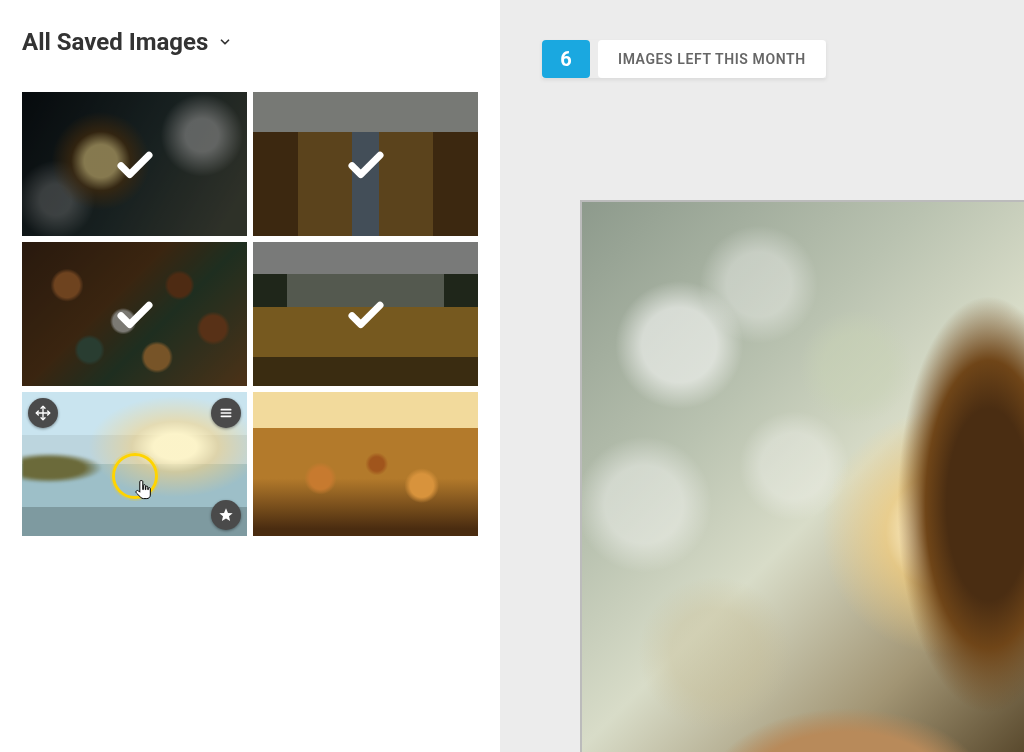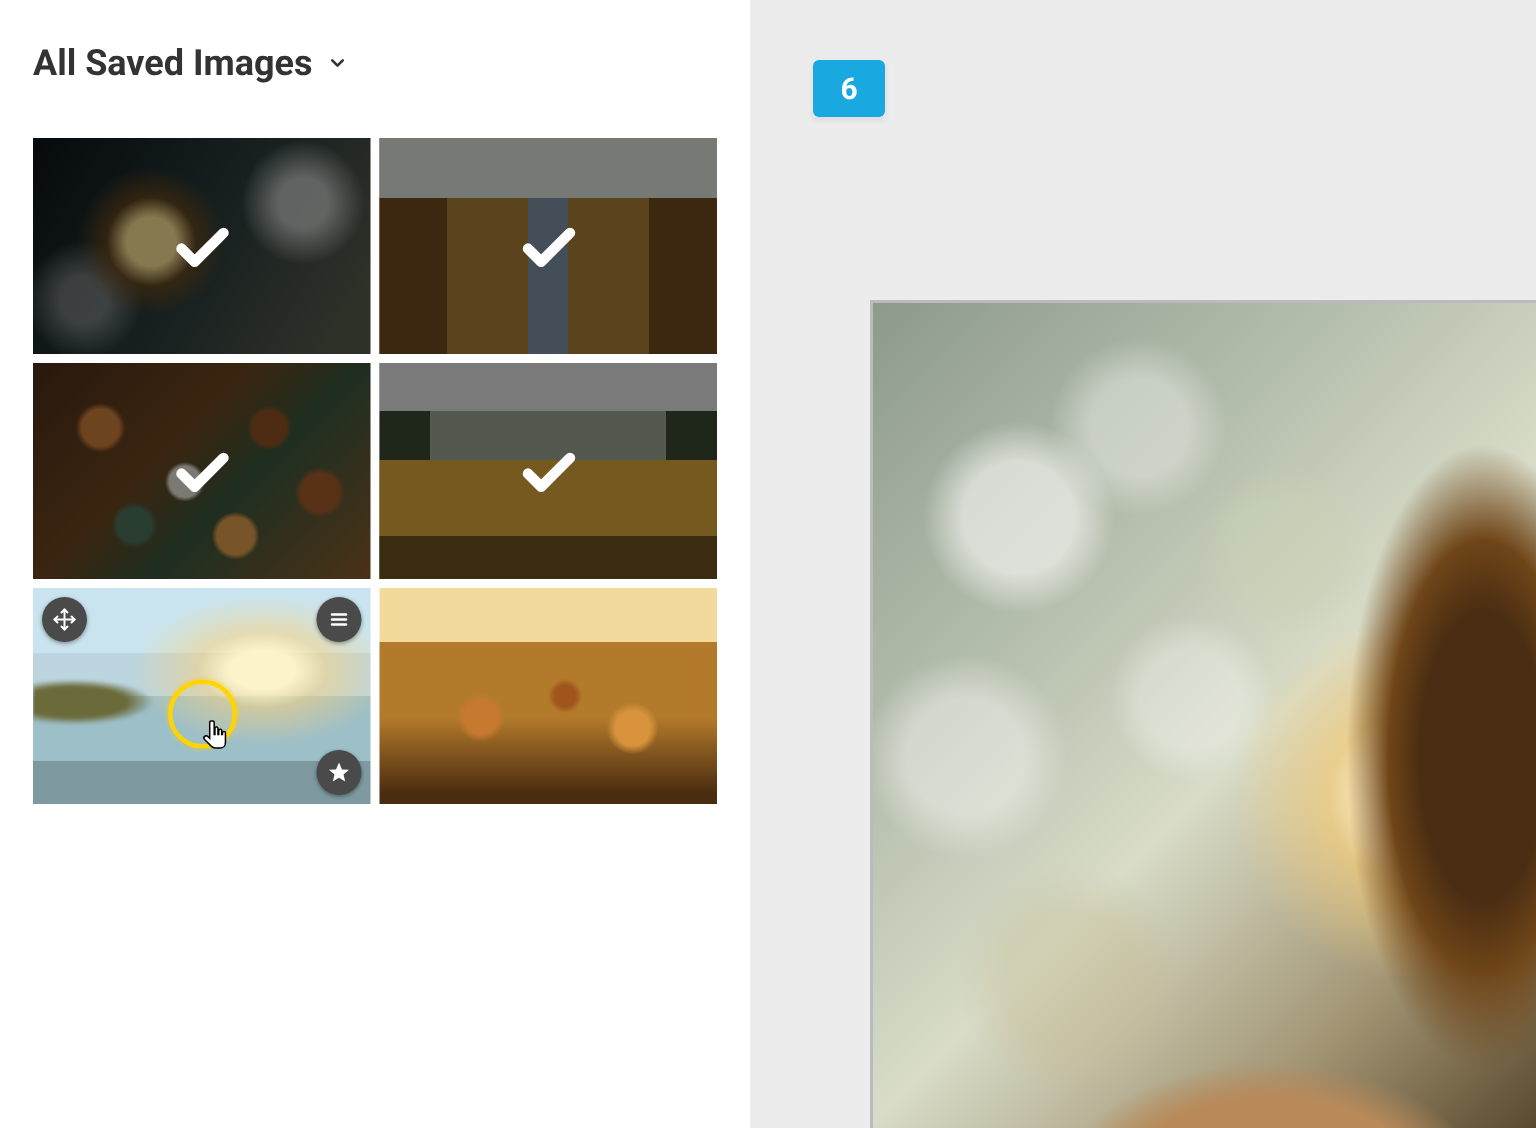--- a/index.html
+++ b/index.html
@@ -285,17 +285,18 @@
     </div>
 
     <div class="thumb t6"></div>
 
   </div>
 </div>
 
 <div class="right-panel">
   <div class="quota-pill">
     <div class="quota-count">6</div>
+    <div class="quota-label">IMAGES LEFT THIS MONTH</div>
   </div>
   <div class="preview">
     <div class="preview-img"></div>
   </div>
 </div>
 
 </body></html>

